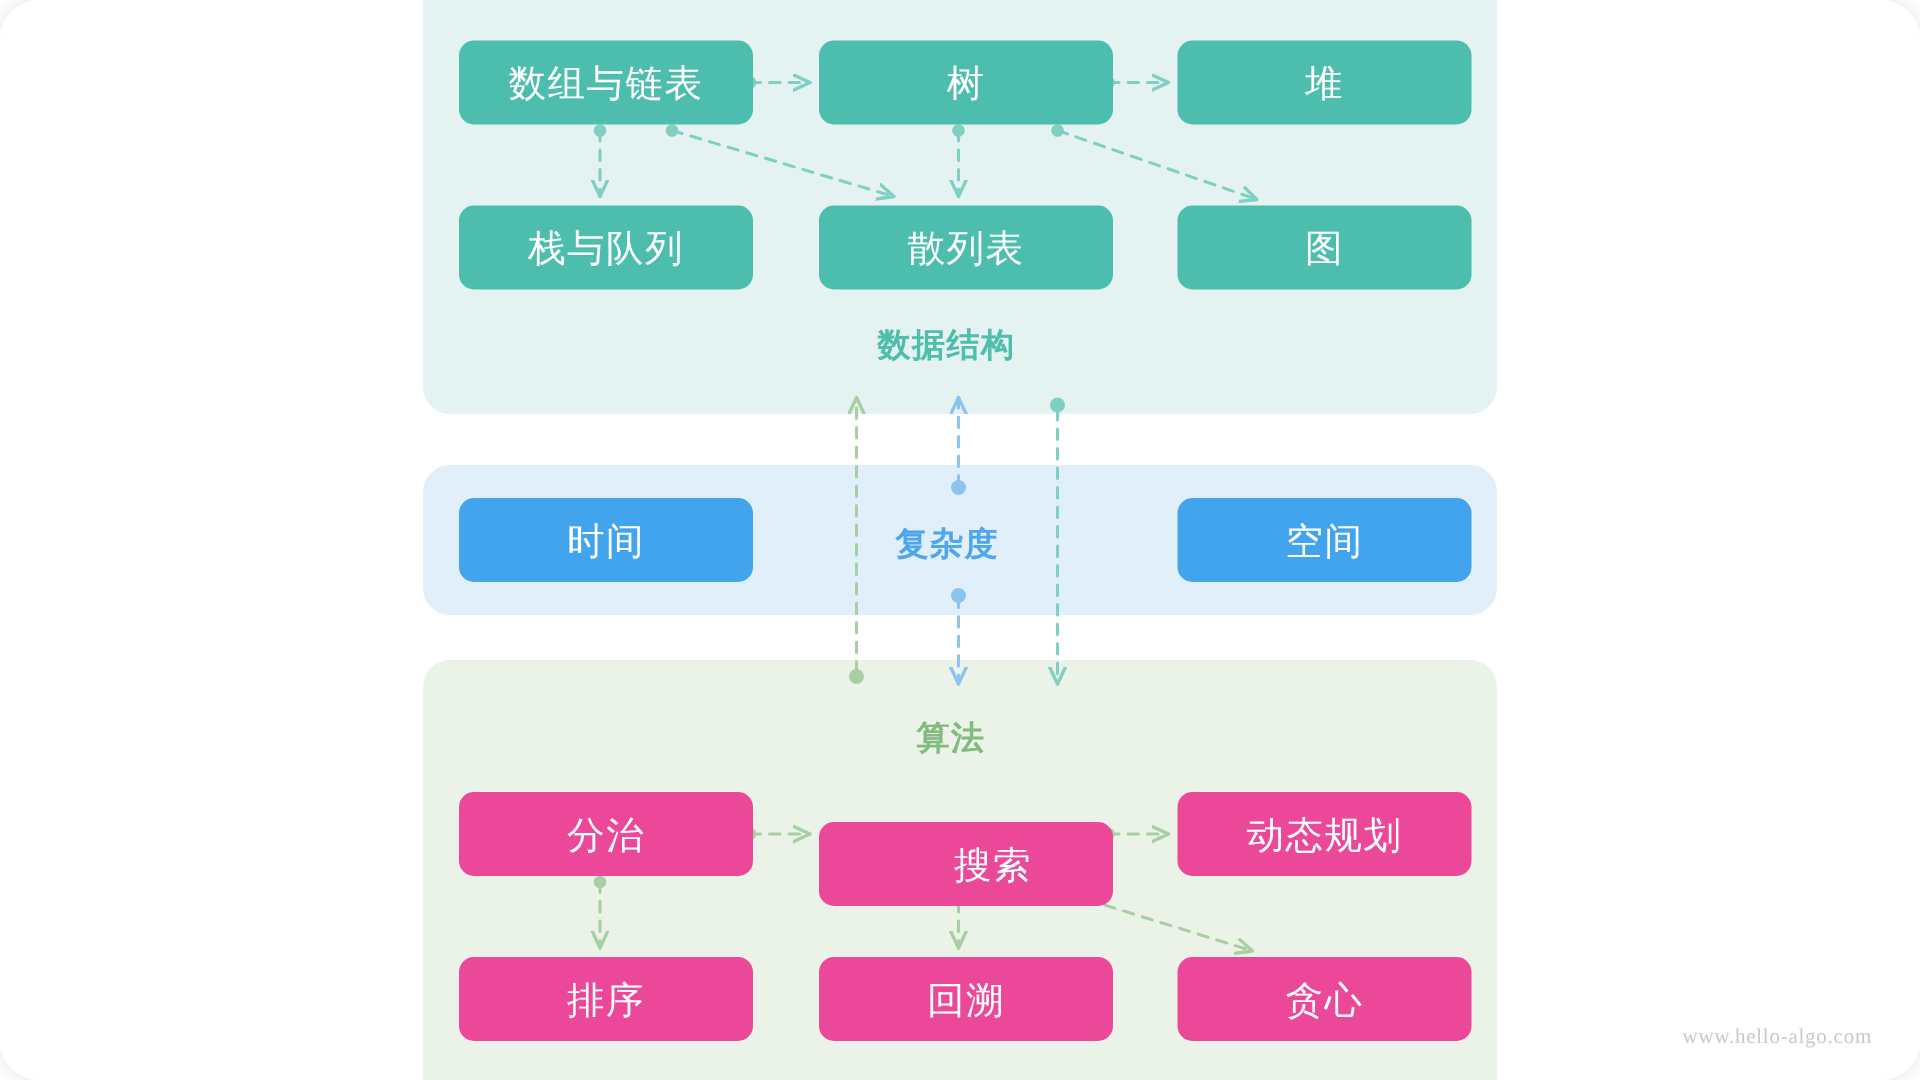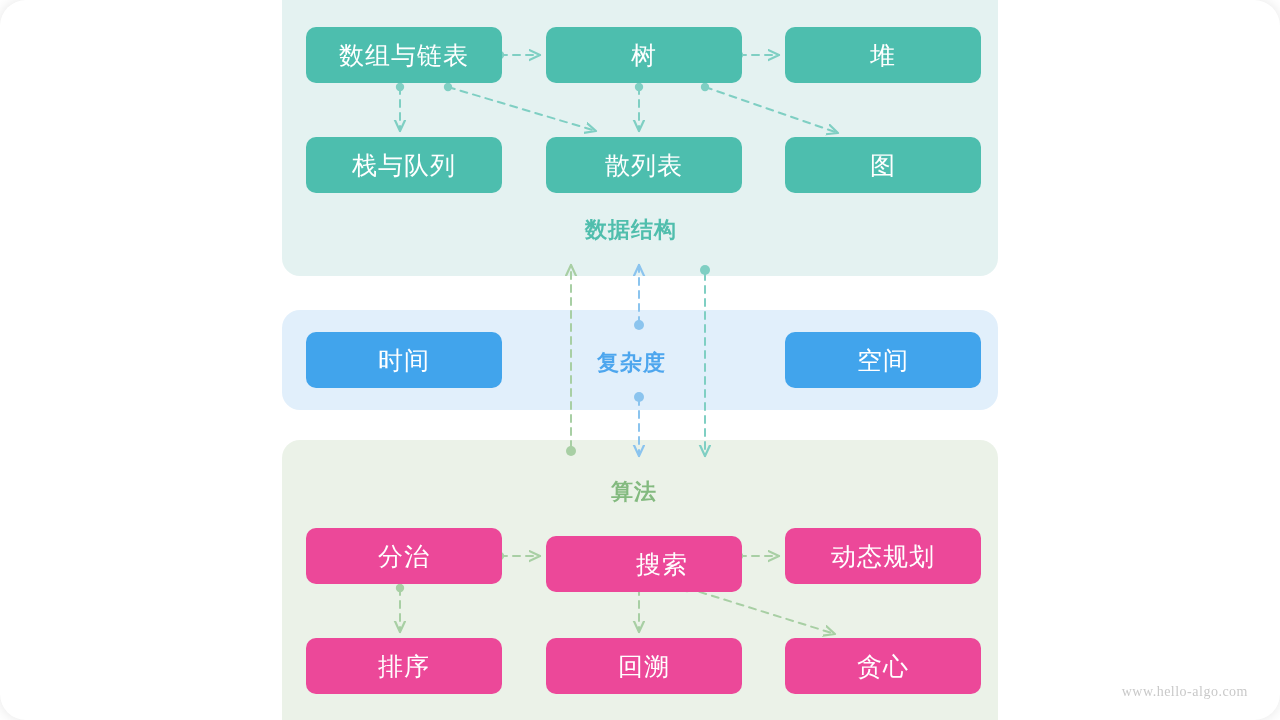--- a/index.html
+++ b/index.html
@@ -199,21 +199,21 @@
     <span>空间</span>
   </div>
 
   <div class="sec-title blue" style="left:597px; top:348px;">复杂度</div>
 
   <div class="sec-title green" style="left:611px; top:477px;">算法</div>
 
   <div class="node green" style="left:306px; top:528px;">
     <span>分治</span>
   </div>
-  <div class="node green" style="left:546px; top:536px;padding-left:36px;">
+  <div class="node green" style="left:546px; top:548px;padding-left:36px;">
     <span>搜索</span>
   </div>
   <div class="node green" style="left:785px; top:528px;">
     <span>动态规划</span>
   </div>
   <div class="node green" style="left:306px; top:638px;">
     <span>排序</span>
   </div>
   <div class="node green" style="left:546px; top:638px;">
     <span>回溯</span>

